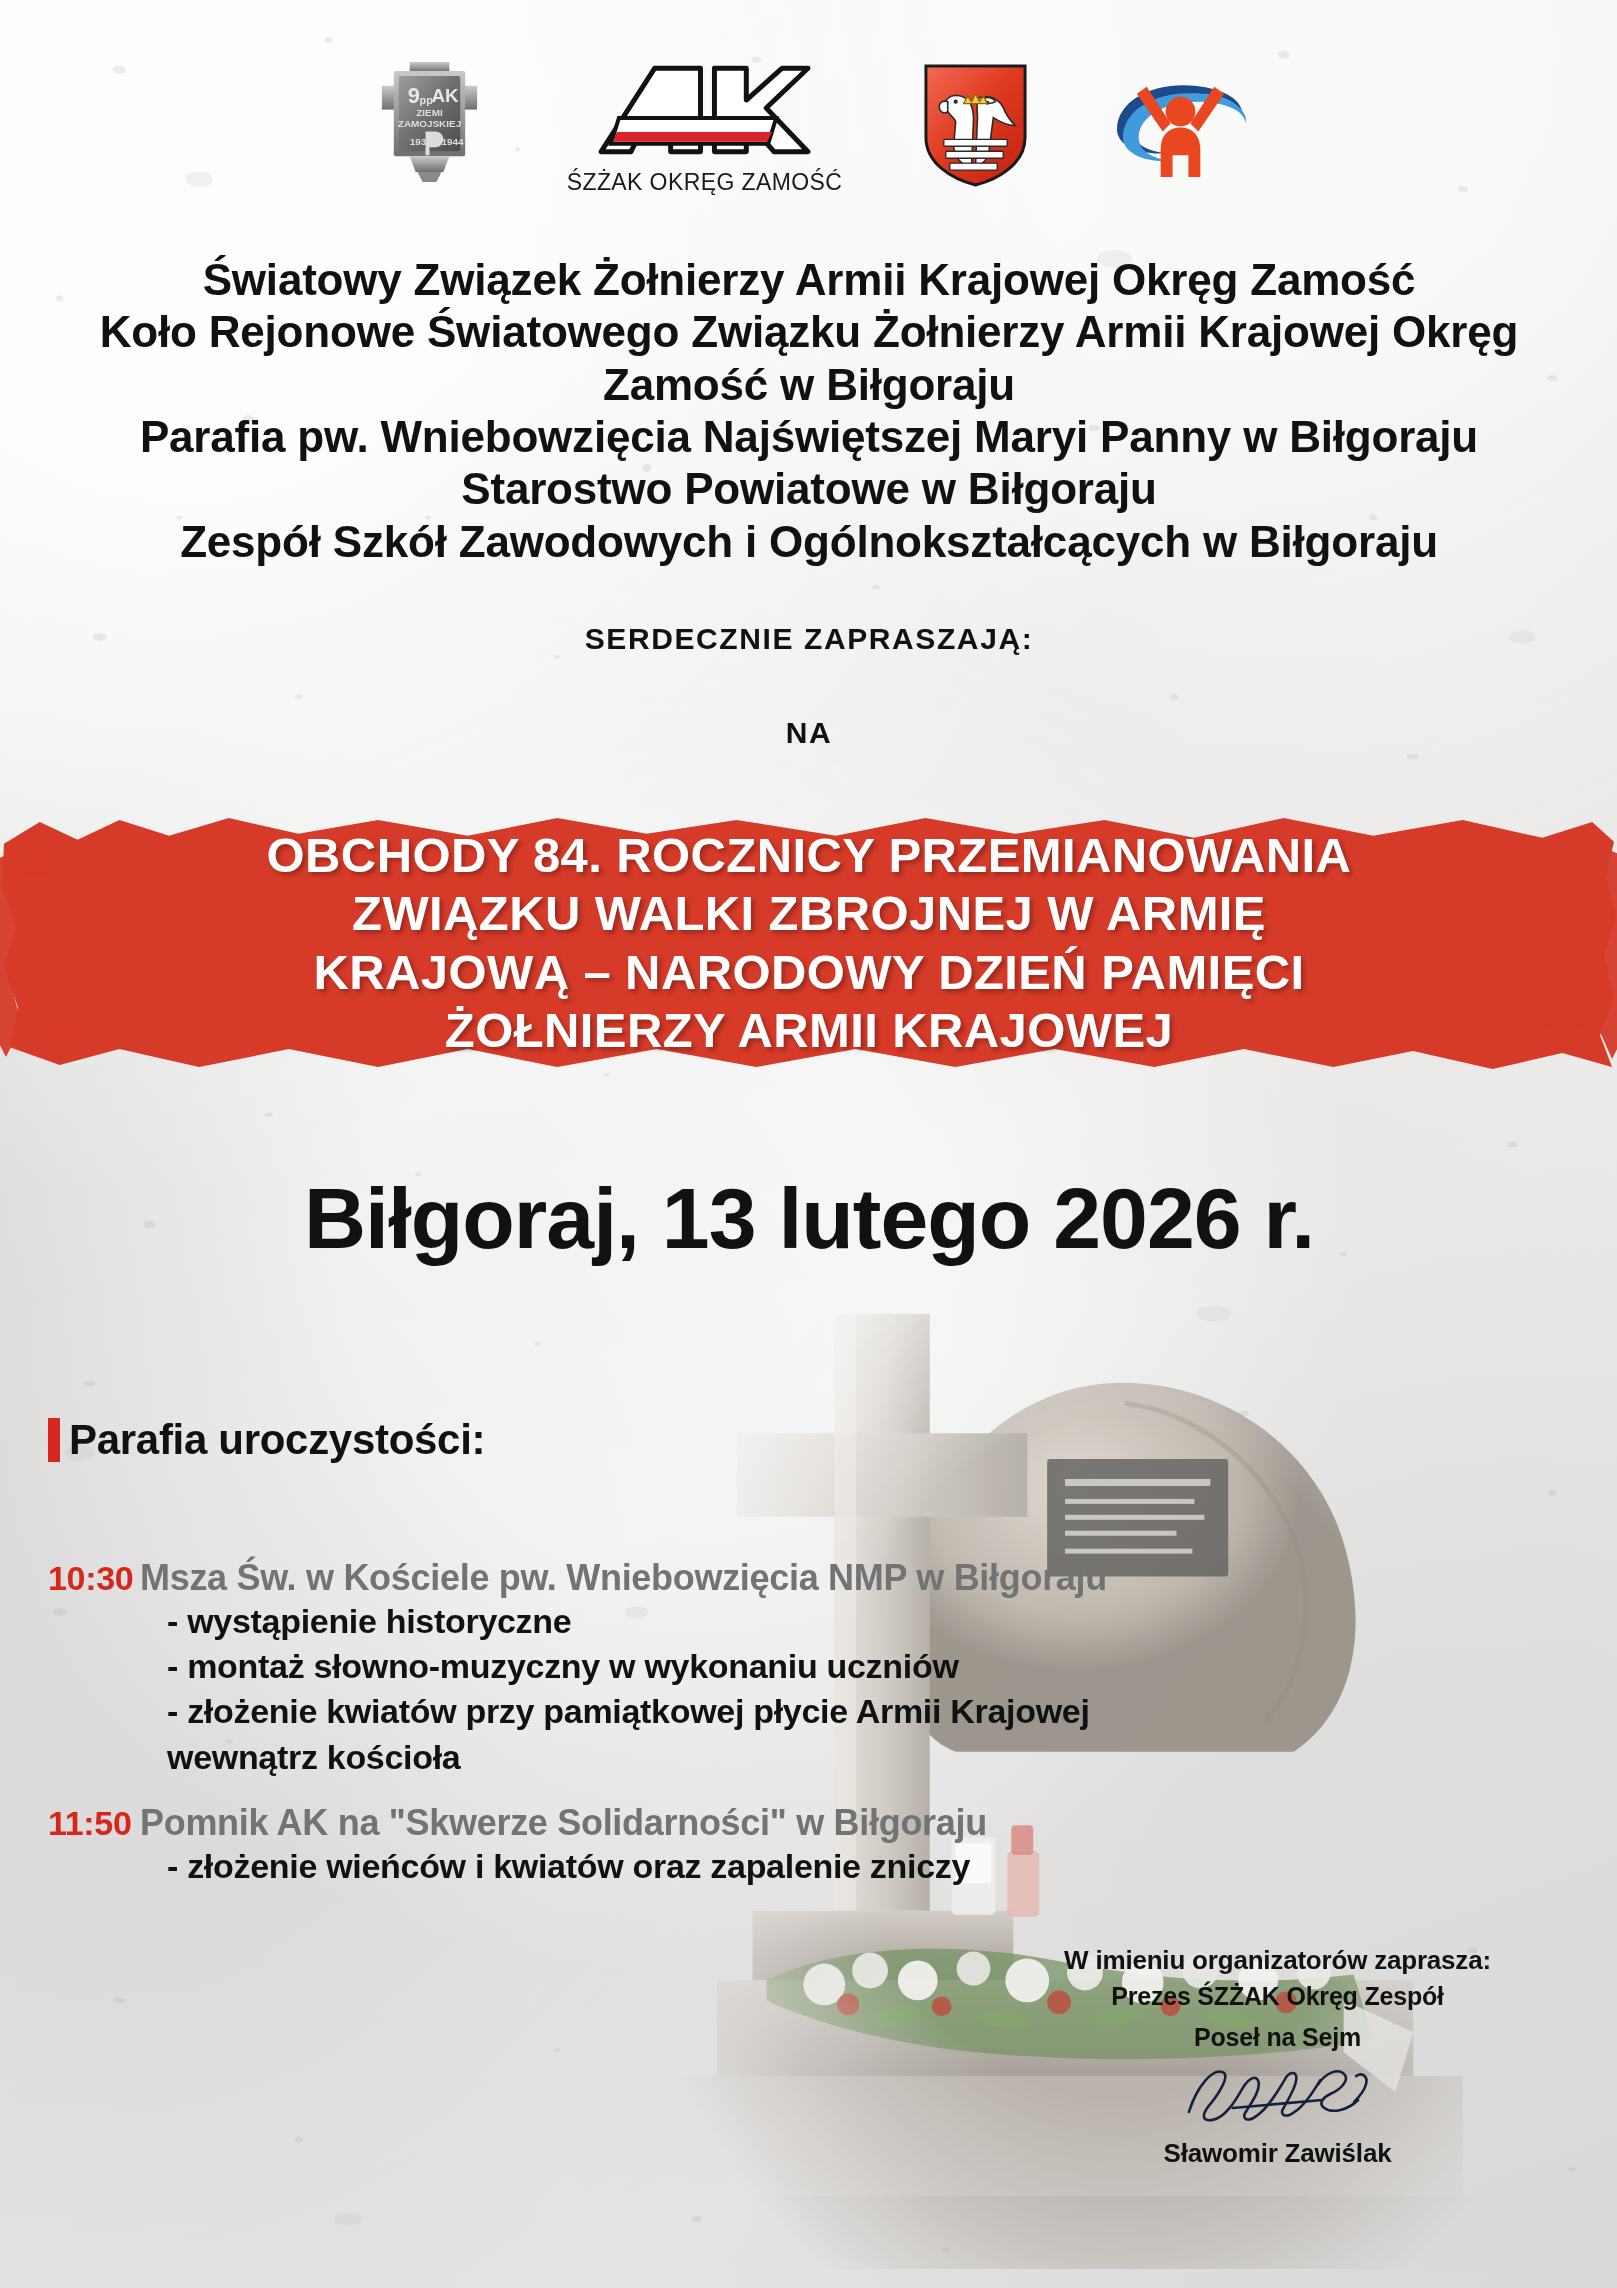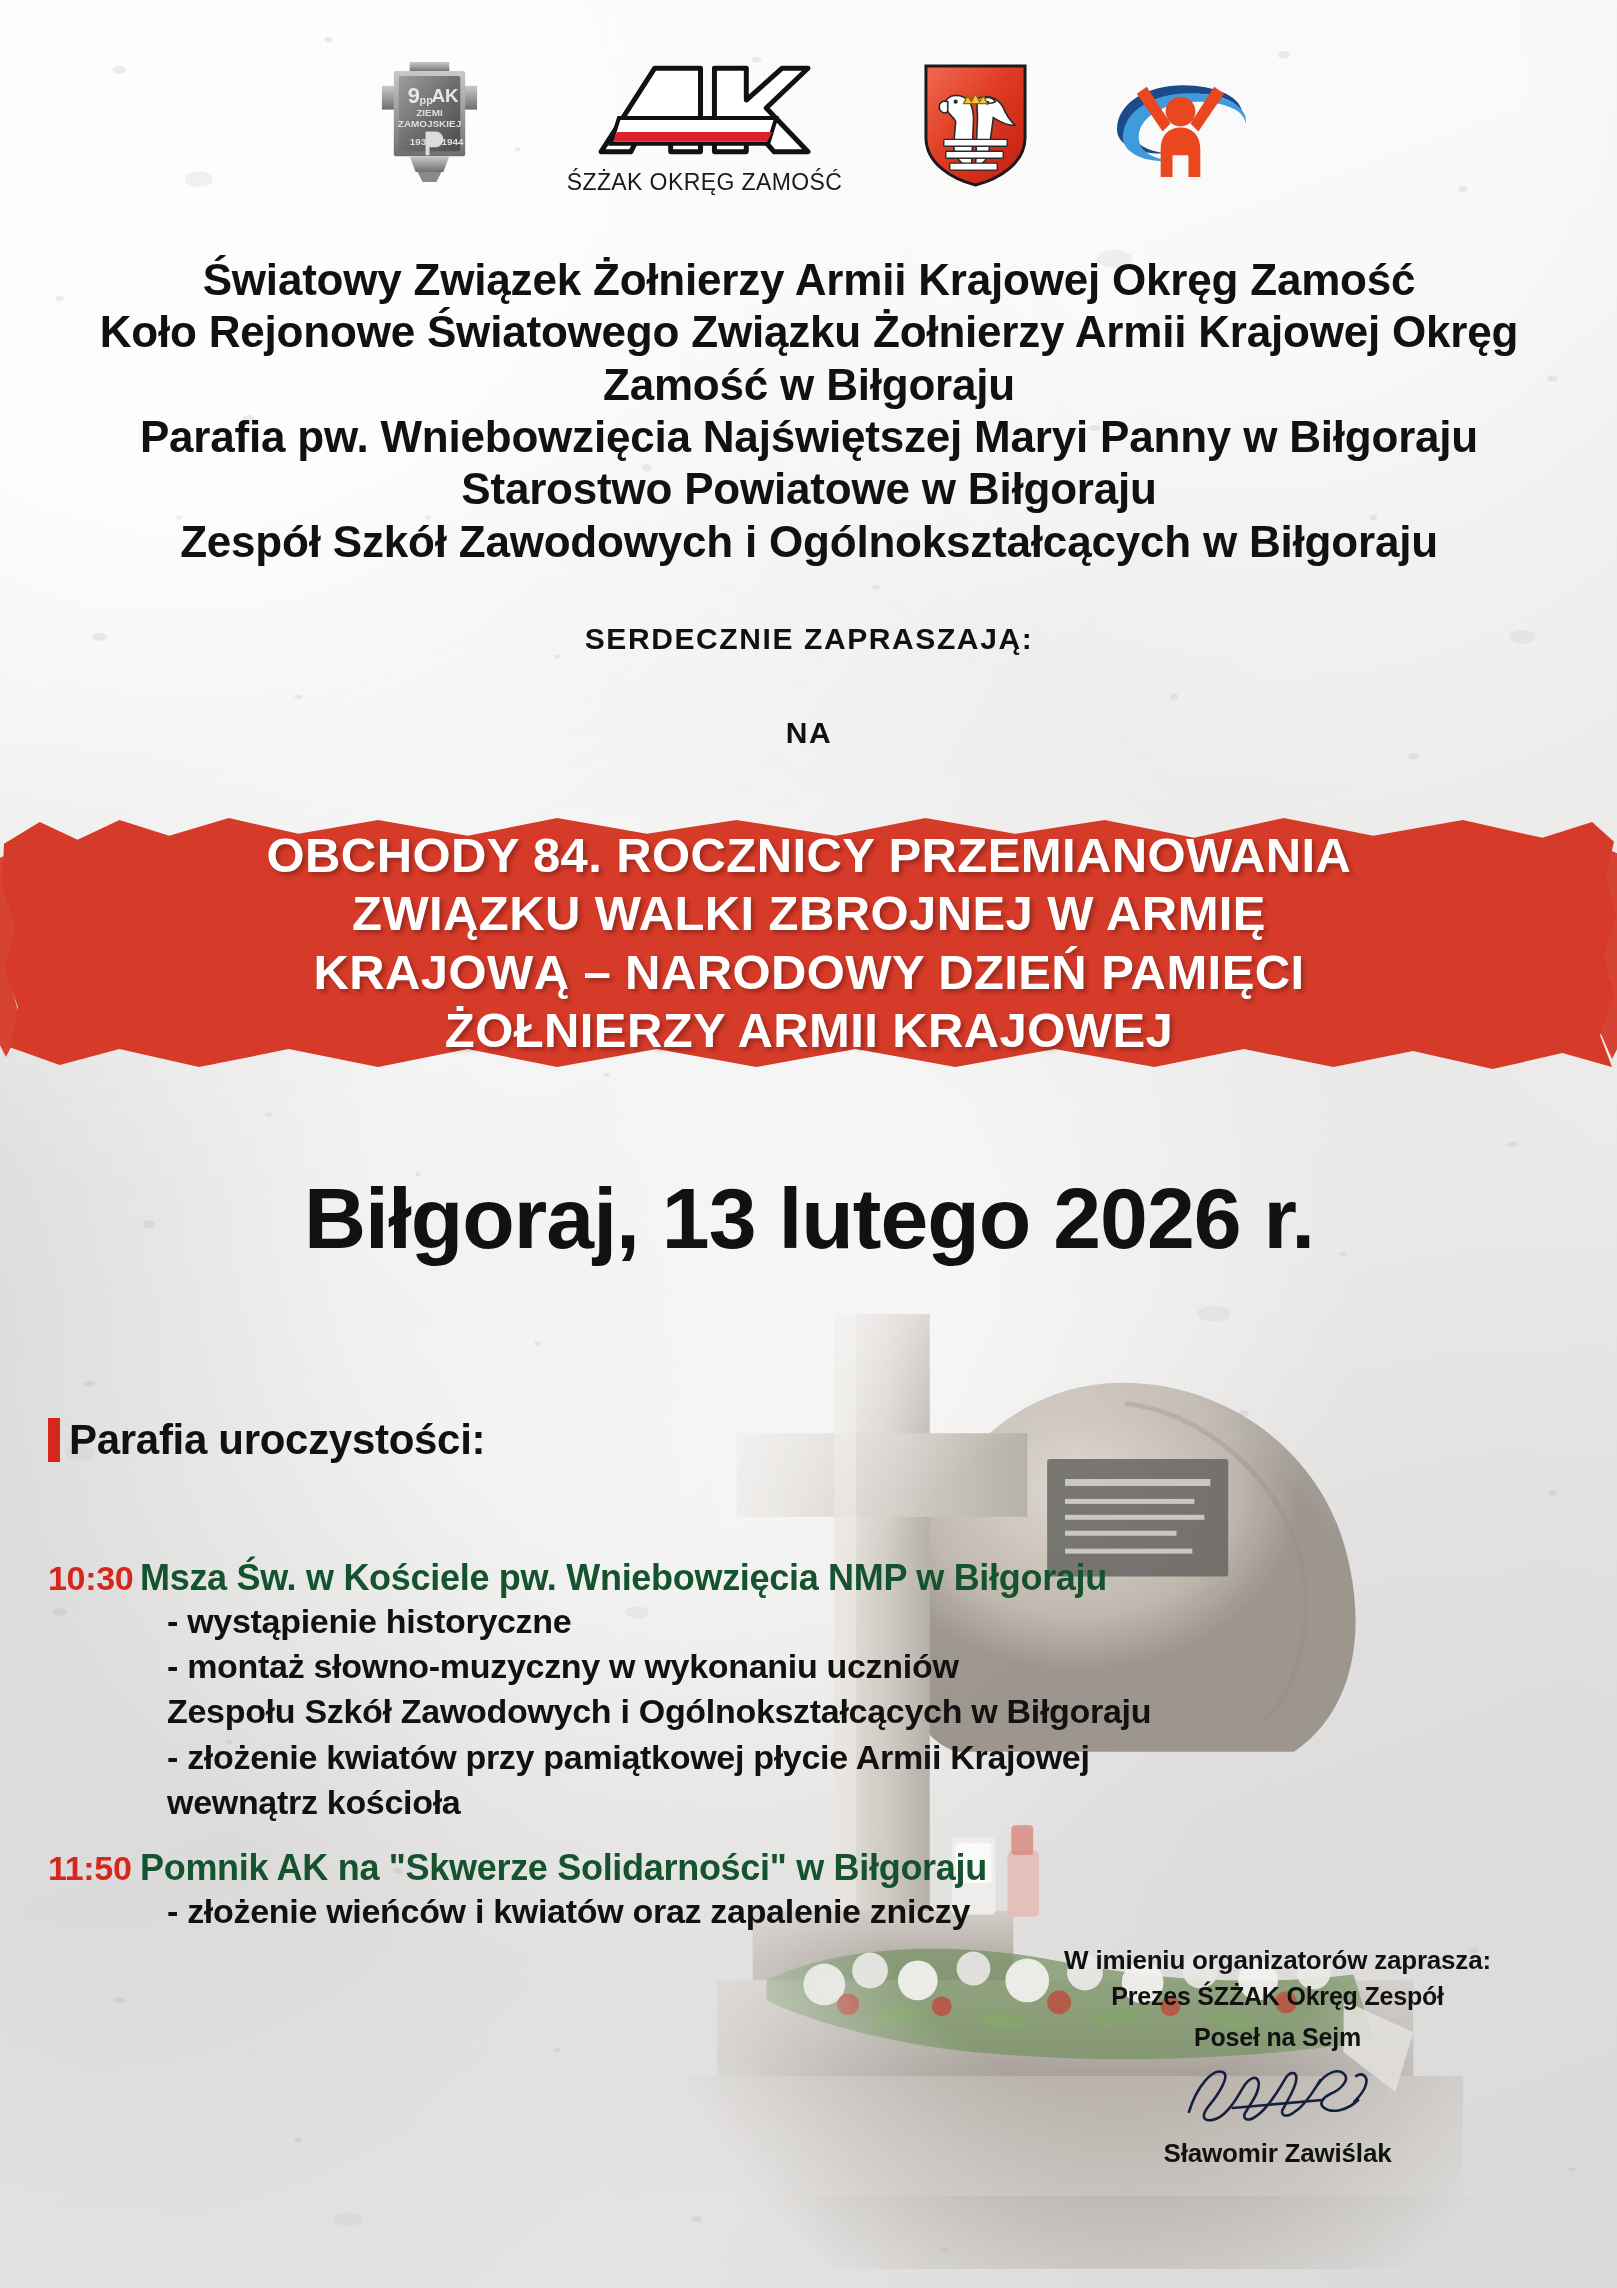--- a/index.html
+++ b/index.html
@@ -102,21 +102,21 @@
   #program{
     position:absolute;top:1557px;left:48px;width:1294px;
   }
   .pitem{margin-bottom:8px;}
   .prow{display:flex;align-items:baseline;}
   .ptime{
     color:#d6271f;font-weight:bold;font-size:34px;flex:none;width:92px;
     letter-spacing:-0.3px;
   }
   .ptitle{
-    color:#14532d;font-weight:bold;font-size:36px;letter-spacing:-0.3px;
+    color:#737373;font-weight:bold;font-size:36px;letter-spacing:-0.3px;
   }
   .psub{
     margin-left:119px;color:#111;font-size:34px;font-weight:bold;
     line-height:1.33;letter-spacing:-0.3px;
   }
   .psub div{white-space:nowrap;}
 
   
   #signature{
     position:absolute;top:1945px;right:82px;width:517px;text-align:center;
@@ -437,21 +437,20 @@
 <div id="program">
 
   <div class="pitem">
     <div class="prow">
       <div class="ptime">10:30</div>
       <div class="ptitle">Msza Św. w Kościele pw. Wniebowzięcia NMP w Biłgoraju</div>
     </div>
     <div class="psub">
       <div>- wystąpienie historyczne</div>
       <div>- montaż słowno-muzyczny w wykonaniu uczniów</div>
-      <div>Zespołu Szkół Zawodowych i Ogólnokształcących w Biłgoraju</div>
       <div>- złożenie kwiatów przy pamiątkowej płycie Armii Krajowej</div>
       <div>wewnątrz kościoła</div>
     </div>
   </div>
 
   <div class="pitem" style="margin-top:22px;">
     <div class="prow">
       <div class="ptime">11:50</div>
       <div class="ptitle">Pomnik AK na "Skwerze Solidarności" w Biłgoraju</div>
     </div>

